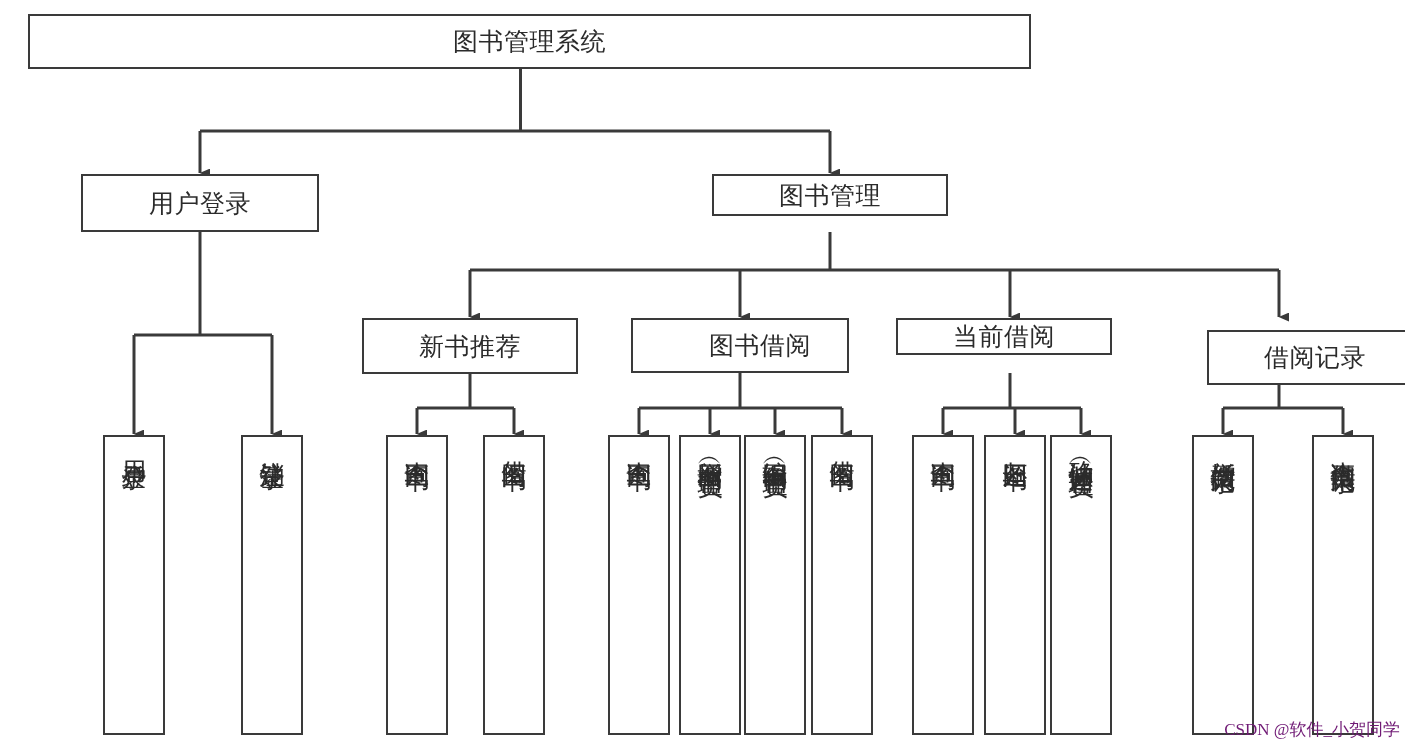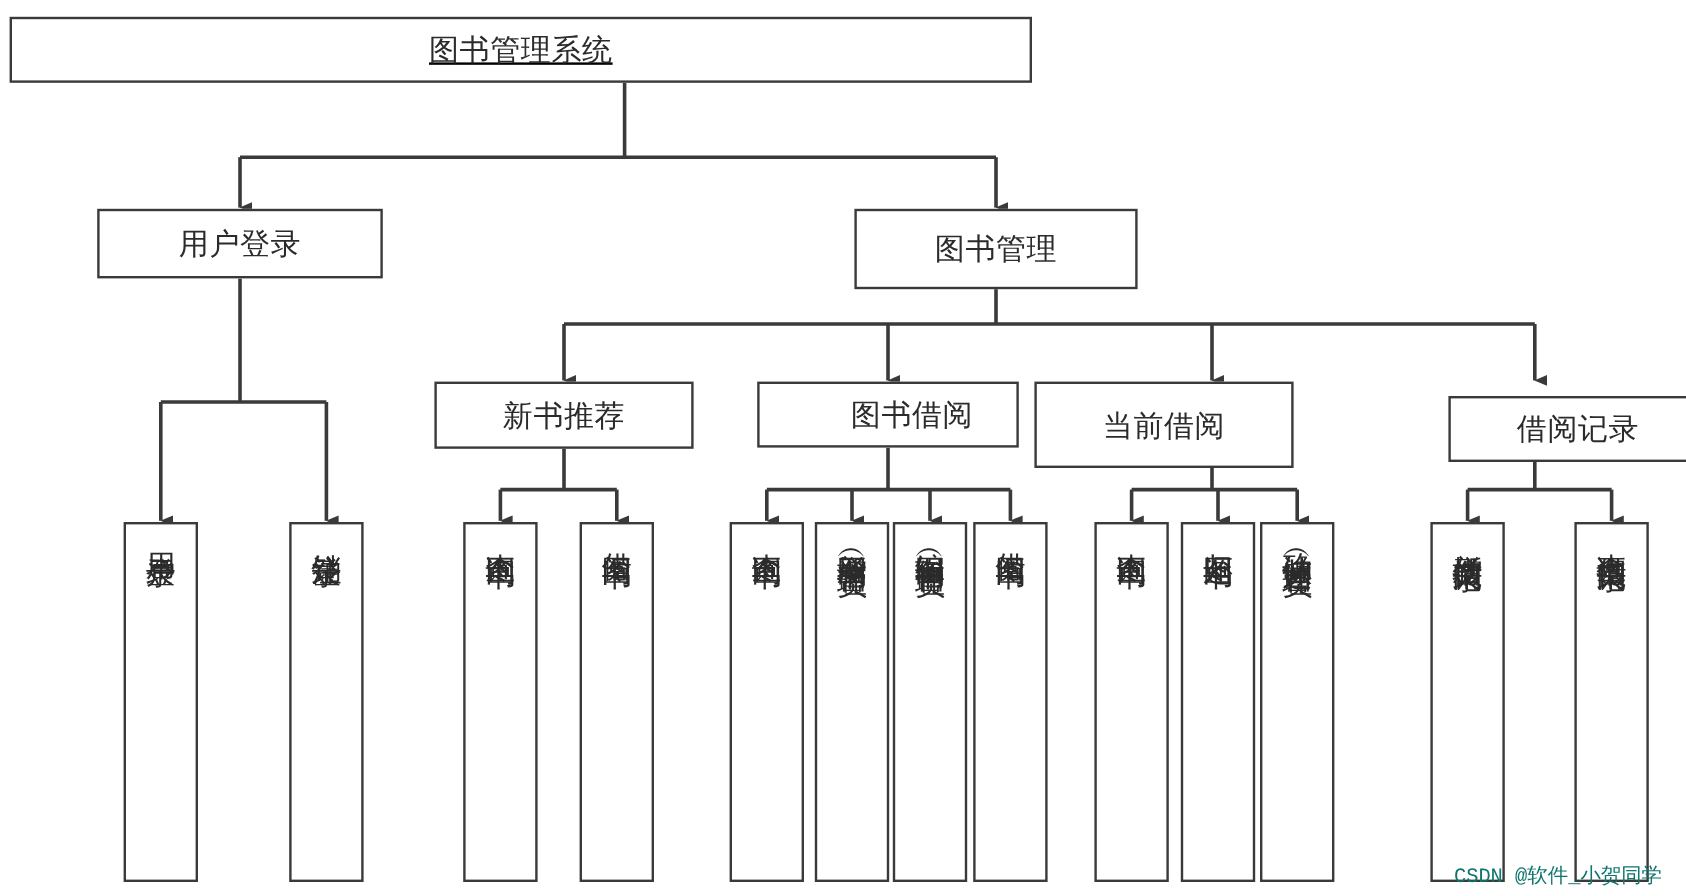--- a/index.html
+++ b/index.html
@@ -60,27 +60,27 @@
   }
   .node.vert .node-label {
     writing-mode: vertical-rl;
     text-orientation: upright;
     font-size: 25px;
     letter-spacing: 2px;
     line-height: 1;
   }
   #watermark {
     position: absolute;
-    right: 20px;
+    right: 5px;
     bottom: 6px;
     font-size: 17px;
-    color: #0f766e;
+    color: #701a75;
     z-index: 5;
     white-space: pre;
-    font-family: Liberation Mono, monospace;
+    font-family: Liberation Serif, serif;
   }
 </style>
 </head>
 <body>
 
 <div id="diagram-root">
 
   <svg class="connectors" viewBox="0 0 1405 747" xmlns="http://www.w3.org/2000/svg">
     <defs>
       <marker id="arrowhead" markerWidth="9" markerHeight="11" refX="4.5" refY="10.2" orient="auto" markerUnits="userSpaceOnUse">
@@ -118,36 +118,36 @@
         <line x1="1015" y1="408" x2="1015" y2="434" marker-end="url(#arrowhead)"></line>
         <line x1="1081" y1="408" x2="1081" y2="434" marker-end="url(#arrowhead)"></line>
         <line x1="1279" y1="373" x2="1279" y2="408"></line>
         <line x1="1223" y1="408" x2="1343" y2="408"></line>
         <line x1="1223" y1="408" x2="1223" y2="434" marker-end="url(#arrowhead)"></line>
         <line x1="1343" y1="408" x2="1343" y2="434" marker-end="url(#arrowhead)"></line>
       </g>
   </svg>
 
   <div id="node-layer">
-      <div class="node horiz root" style="left: 8px; top: 14px; width: 852px; height: 55px; text-decoration: underline;">
+      <div class="node horiz root" style="left: 28px; top: 14px; width: 1003px; height: 55px;">
         <span class="node-label">图书管理系统</span>
       </div>
       <div class="node horiz" style="left: 81px; top: 174px; width: 238px; height: 58px;">
         <span class="node-label">用户登录</span>
       </div>
-      <div class="node horiz" style="left: 712px; top: 174px; width: 236px; height: 67px;">
+      <div class="node horiz" style="left: 712px; top: 174px; width: 236px; height: 42px;">
         <span class="node-label">图书管理</span>
       </div>
       <div class="node horiz" style="left: 362px; top: 318px; width: 216px; height: 56px;">
         <span class="node-label">新书推荐</span>
       </div>
       <div class="node horiz" style="left: 631px; top: 318px; width: 218px; height: 55px; padding-left: 40px;">
         <span class="node-label">图书借阅</span>
       </div>
-      <div class="node horiz" style="left: 862px; top: 318px; width: 216px; height: 72px;">
+      <div class="node horiz" style="left: 896px; top: 318px; width: 216px; height: 37px;">
         <span class="node-label">当前借阅</span>
       </div>
       <div class="node horiz" style="left: 1171px; top: 330px; width: 216px; height: 55px; margin-left: 36px;">
         <span class="node-label">借阅记录</span>
       </div>
       <div class="node vert" style="left: 103px; top: 435px; width: 62px; height: 300px;">
         <span class="node-label">用户登录</span>
       </div>
       <div class="node vert" style="left: 241px; top: 435px; width: 62px; height: 300px;">
         <span class="node-label">注销登录</span>

